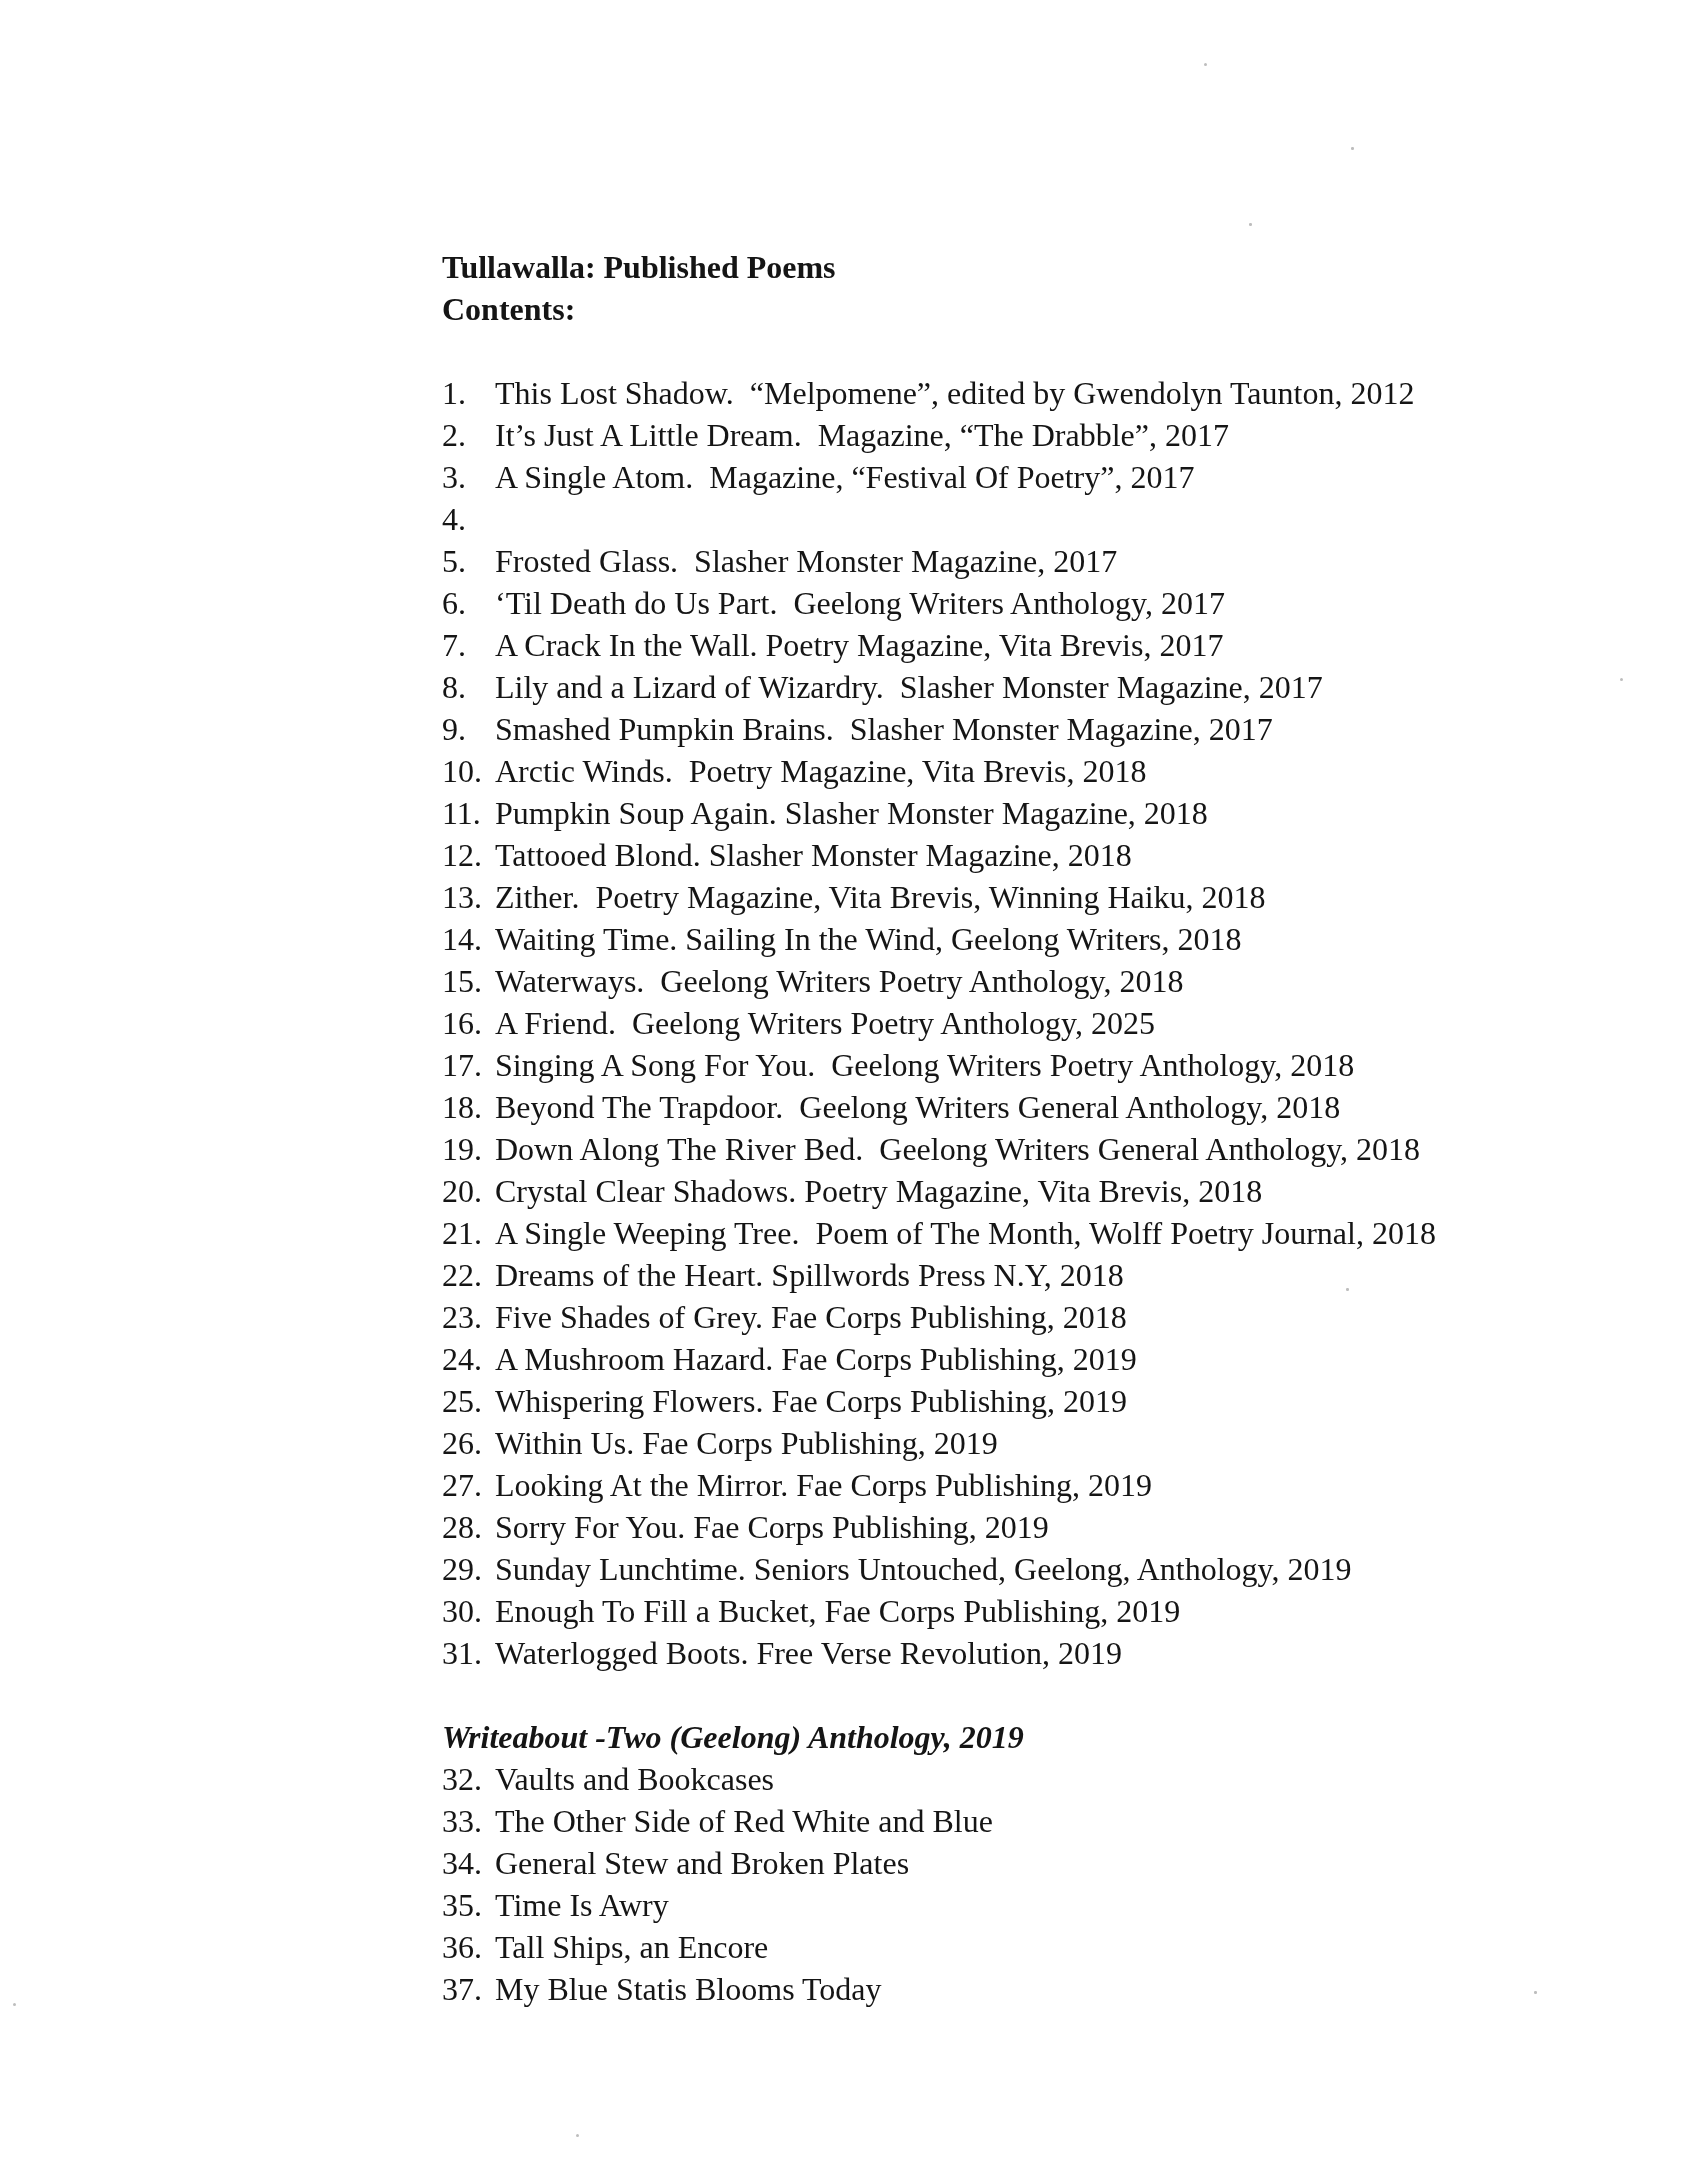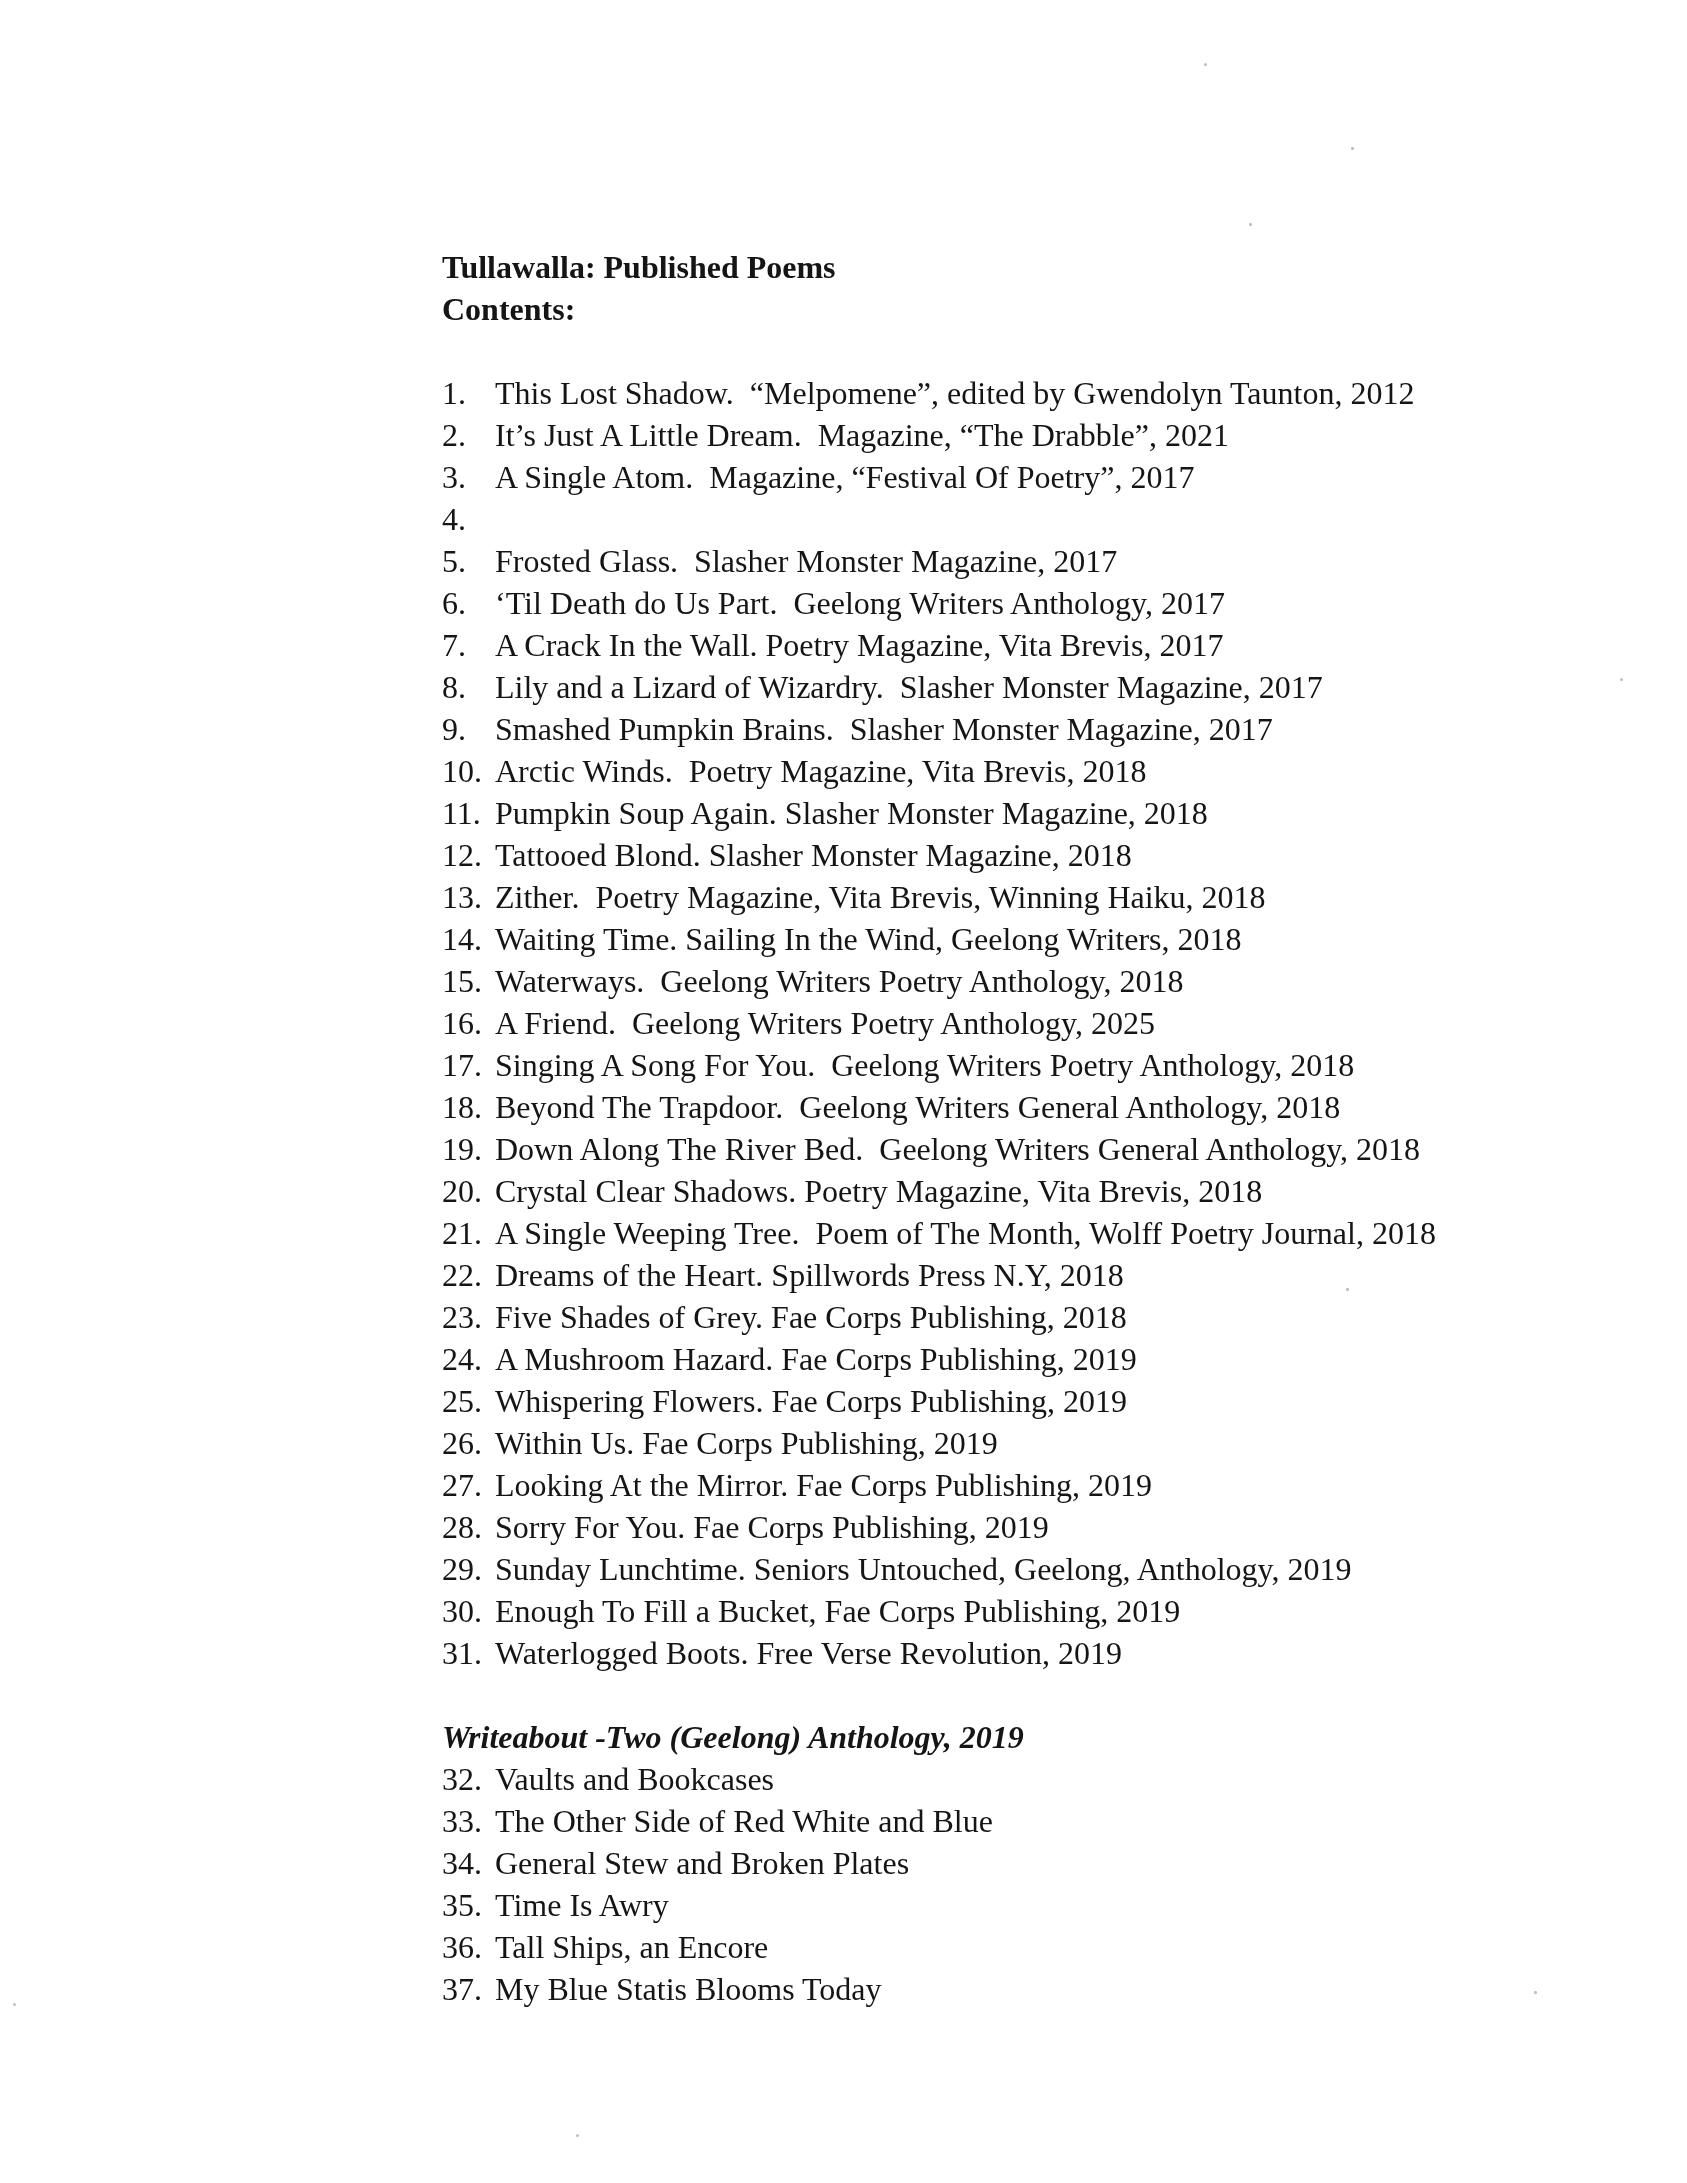--- a/index.html
+++ b/index.html
@@ -40,21 +40,21 @@
     <div class="bold">Contents:</div>
     <div class="blank"></div>
 
     <ol class="poem-list" id="main-list">
         <li class="row">
           <span class="num">1.</span>
           <span class="txt">This Lost Shadow.  “Melpomene”, edited by Gwendolyn Taunton, 2012</span>
         </li>
         <li class="row">
           <span class="num">2.</span>
-          <span class="txt">It’s Just A Little Dream.  Magazine, “The Drabble”, 2021</span>
+          <span class="txt">It’s Just A Little Dream.  Magazine, “The Drabble”, 2017</span>
         </li>
         <li class="row">
           <span class="num">3.</span>
           <span class="txt">A Single Atom.  Magazine, “Festival Of Poetry”, 2017</span>
         </li>
         <li class="row">
           <span class="num">4.</span>
         </li>
         <li class="row">
           <span class="num">5.</span>

